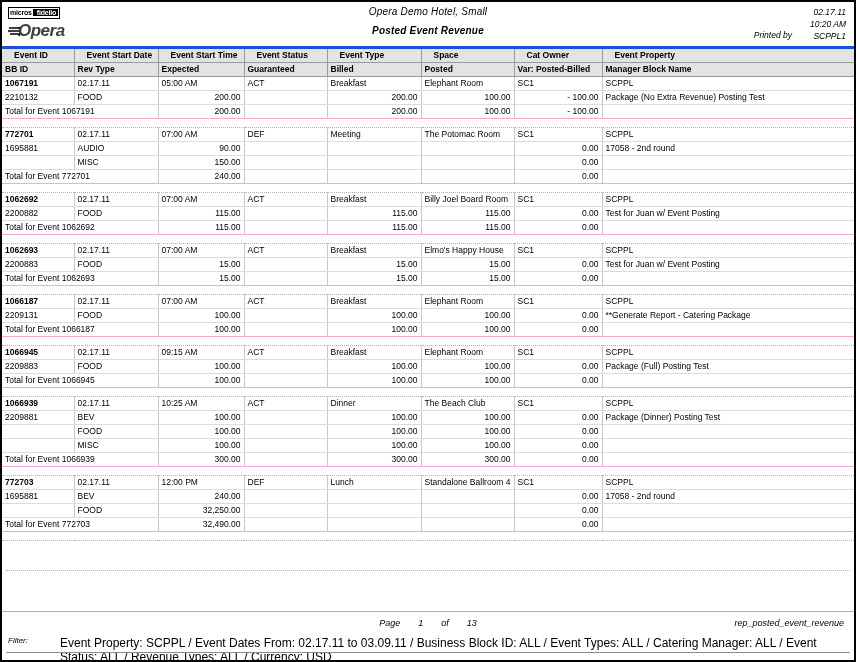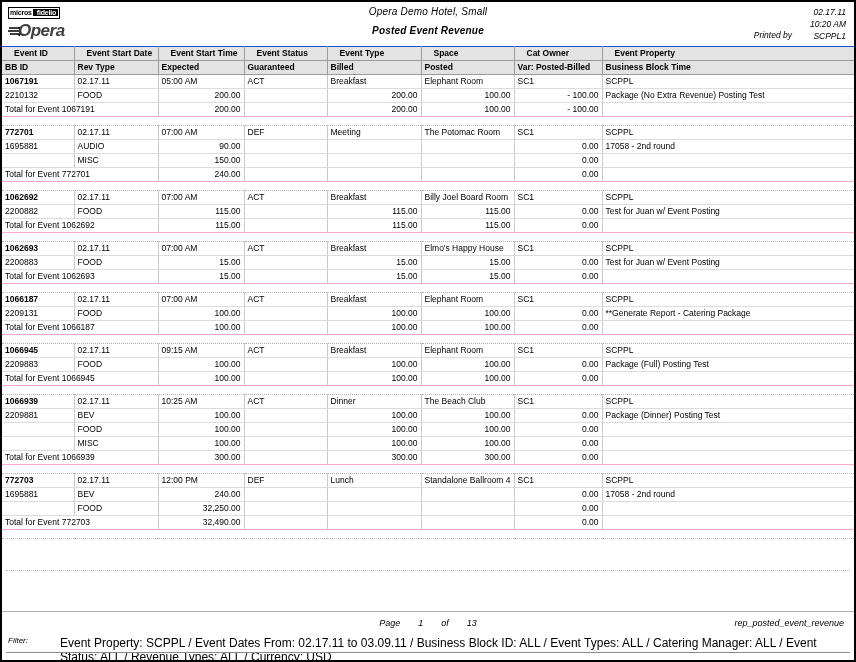--- a/index.html
+++ b/index.html
@@ -119,21 +119,21 @@
     white-space: nowrap;
     font-size: 8.5px;
   }
   thead td {
     background: #e3e3e3;
     font-weight: bold;
     border-right: 1px solid #9a9a9a;
     border-bottom: 1px solid #9a9a9a;
   }
   thead tr.hrow1 td {
-    border-top: 1px solid #1d4ed8;
+    border-top: 3px solid #1d4ed8;
     padding-left: 12px;
   }
   thead td.last { border-right: none; }
   tbody td {
     border-right: 1px solid #c9c9c9;
     border-bottom: 1px solid #dcdcdc;
   }
   tbody td.last { border-right: none; }
   tr.grouphead td { font-weight: bold; }
   tr.grouphead td.plain { font-weight: normal; }
@@ -260,21 +260,21 @@
         <td class="last">Event Property</td>
       </tr>
       <tr>
         <td>BB ID</td>
         <td>Rev Type</td>
         <td>Expected</td>
         <td>Guaranteed</td>
         <td>Billed</td>
         <td>Posted</td>
         <td>Var: Posted-Billed</td>
-        <td class="last">Business Block Time</td>
+        <td class="last">Manager Block Name</td>
       </tr>
     </thead>
     <tbody id="tbody">
         <tr class="grouphead">
           <td>1067191</td>
           <td class="plain">02.17.11</td>
           <td class="plain">05:00 AM</td>
           <td class="plain">ACT</td>
           <td class="plain">Breakfast</td>
           <td class="plain">Elephant Room</td>

